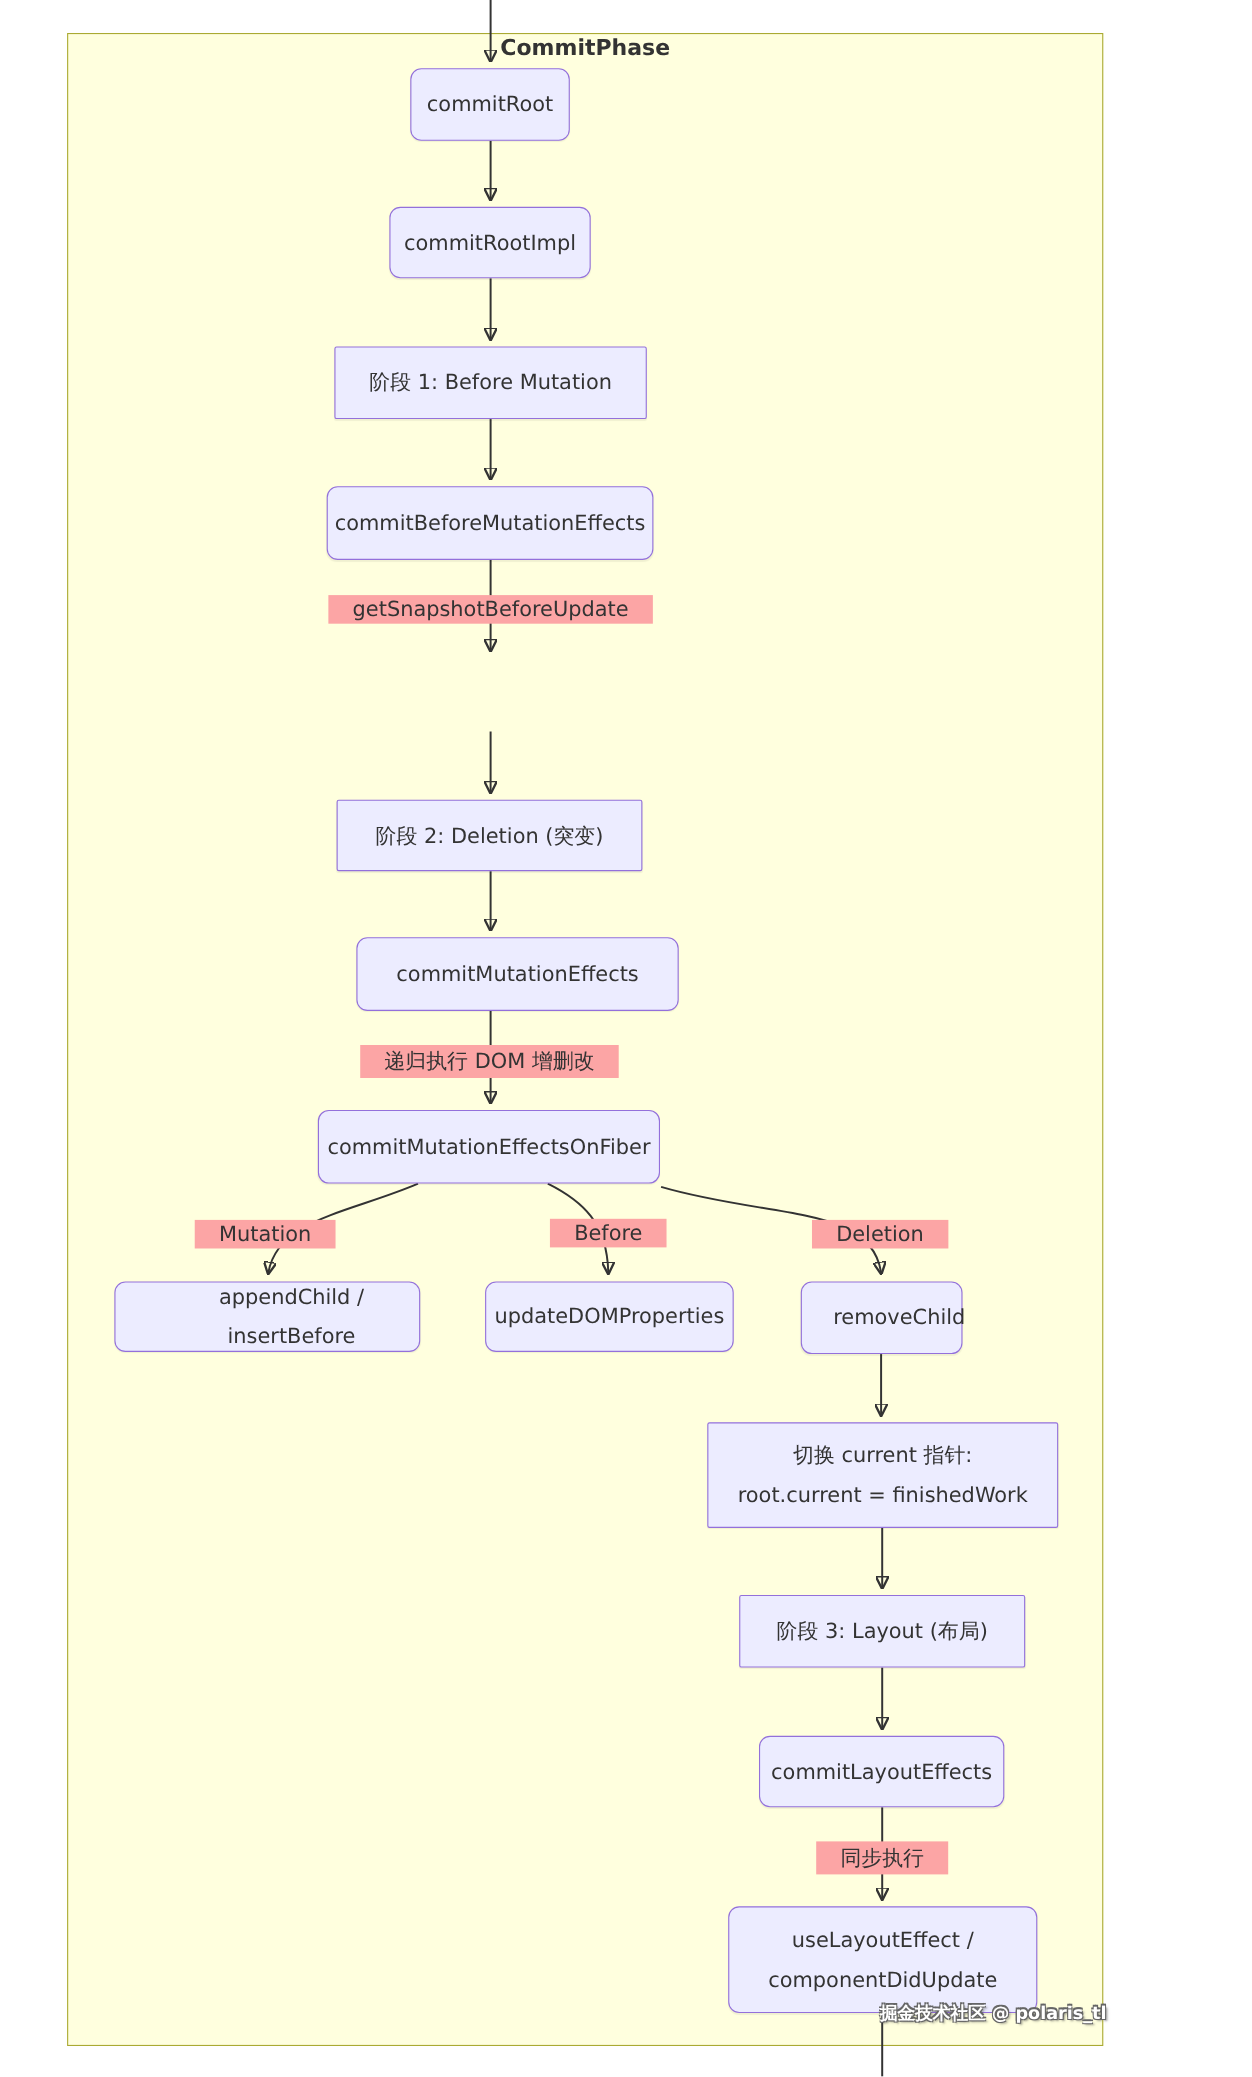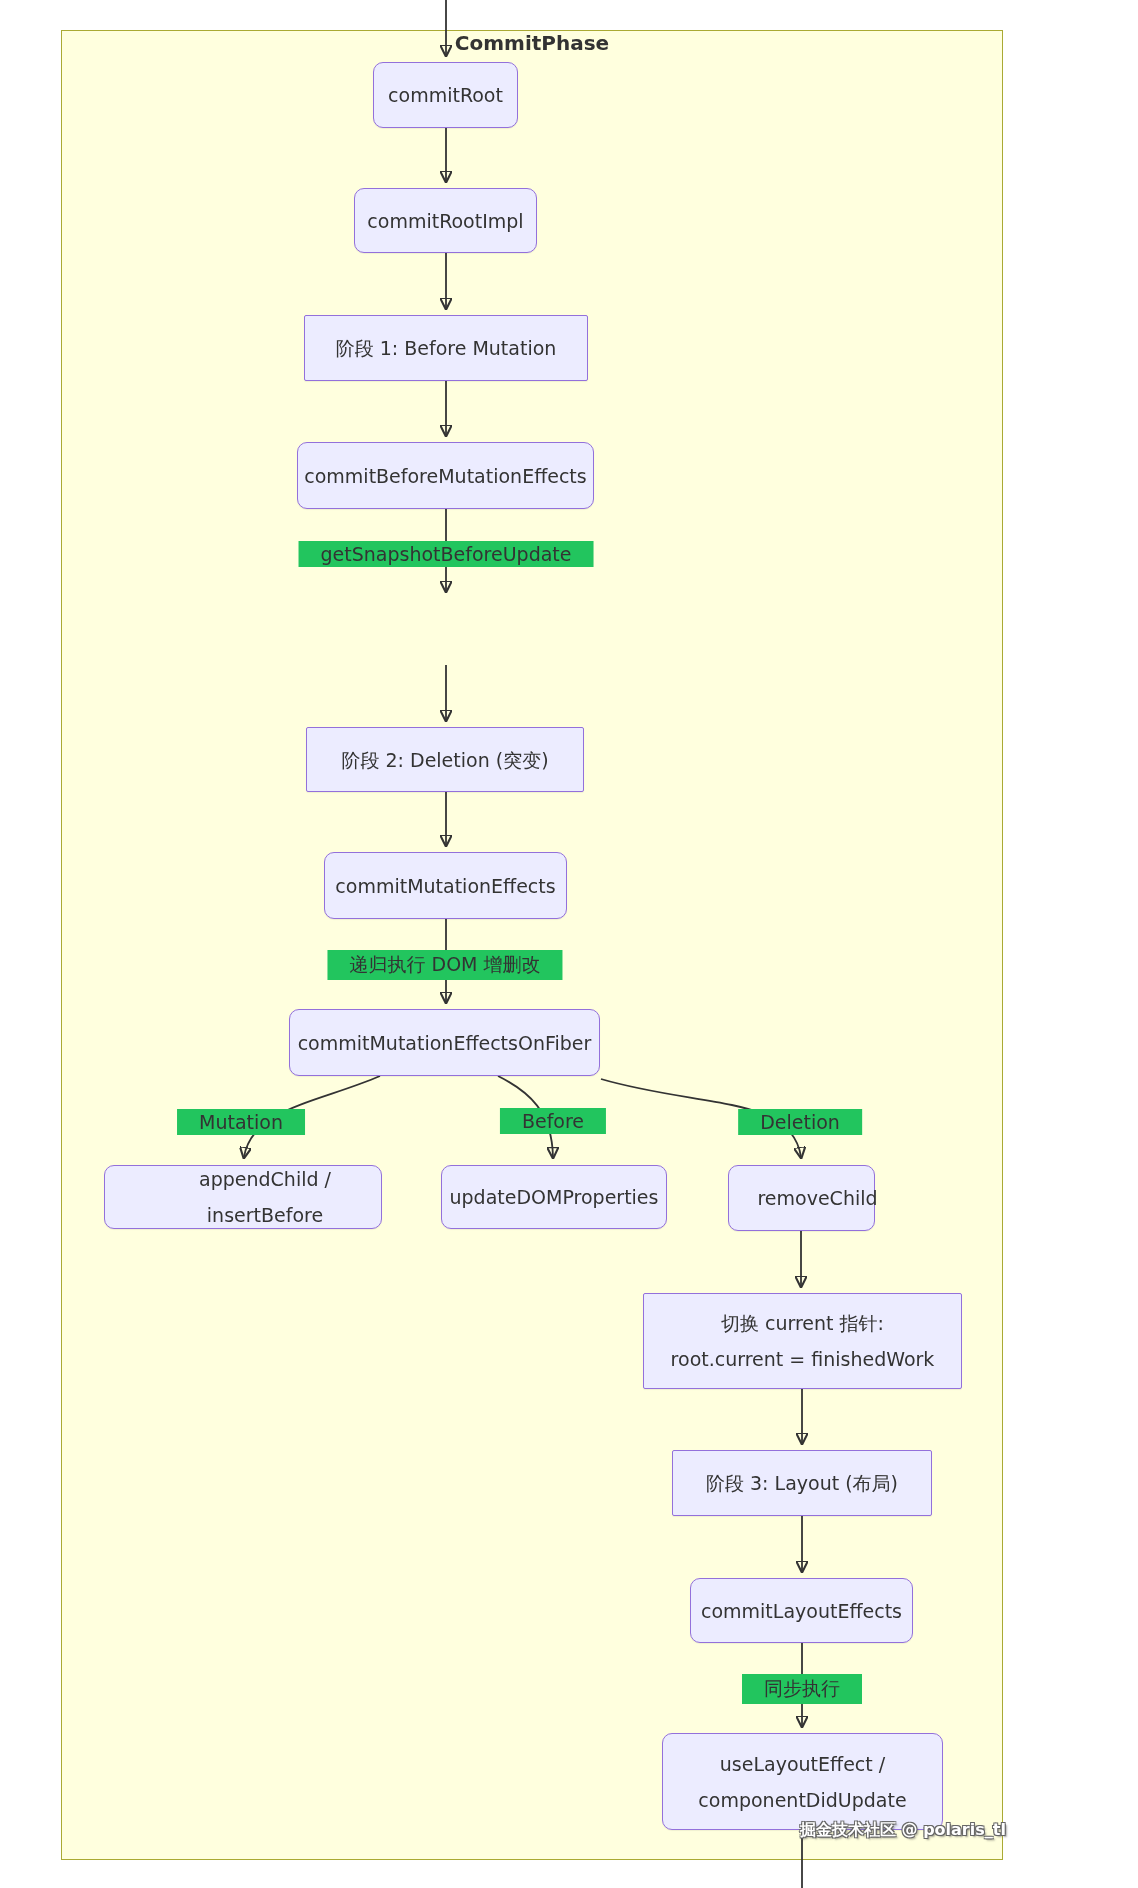--- a/index.html
+++ b/index.html
@@ -62,21 +62,21 @@
     line-height: 36px;
     color: #333333;
     white-space: pre-line;
     box-shadow: 0 1px 1px rgba(0,0,0,0.06);
   }
   .node.rounded { border-radius: 10px; }
   .node.rect { border-radius: 2px; }
   .edge-label {
     position: absolute;
     transform: translate(-50%, -50%);
-    background: #22c55e;
+    background: #fca5a5;
     padding: 2px 22px;
     font-size: 19px;
     color: #333333;
     white-space: nowrap;
   }
   .watermark {
     position: absolute;
     left: 800px;
     top: 1820px;
     font-size: 16px;
@@ -127,21 +127,21 @@
 
   <div class="node rounded" style="left:354px;top:188px;width:183px;height:65px;">commitRootImpl</div>
 
   <div class="node rect" style="left:304px;top:315px;width:284px;height:66px;">阶段 1: Before Mutation</div>
 
   <div class="node rounded" style="left:297px;top:442px;width:297px;height:67px;">commitBeforeMutationEffects</div>
 
 
   <div class="node rect" style="left:306px;top:727px;width:278px;height:65px;">阶段 2: Deletion (突变)</div>
 
-  <div class="node rounded" style="left:324px;top:852px;width:243px;height:67px;text-align:center;">commitMutationEffects</div>
+  <div class="node rounded" style="left:324px;top:852px;width:293px;height:67px;text-align:center;">commitMutationEffects</div>
 
   <div class="node rounded" style="left:289px;top:1009px;width:311px;height:67px;">commitMutationEffectsOnFiber</div>
 
   <div class="node rounded" style="left:104px;top:1165px;width:278px;height:64px;padding-left:44px;">appendChild / insertBefore</div>
 
   <div class="node rounded" style="left:441px;top:1165px;width:226px;height:64px;">updateDOMProperties</div>
 
   <div class="node rounded" style="left:728px;top:1165px;width:147px;height:66px;padding-left:32px;">removeChild</div>
 
   <div class="node rect" style="left:643px;top:1293px;width:319px;height:96px;">切换 current 指针:

